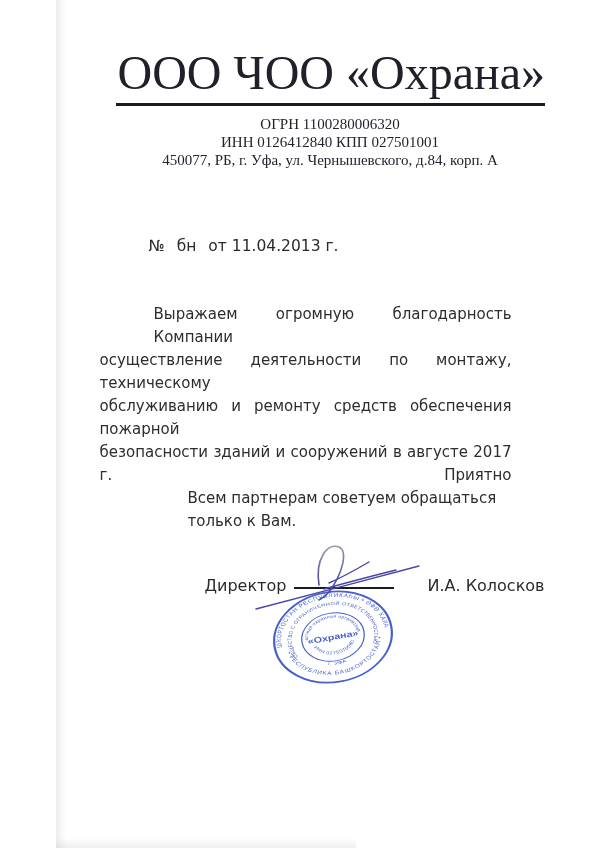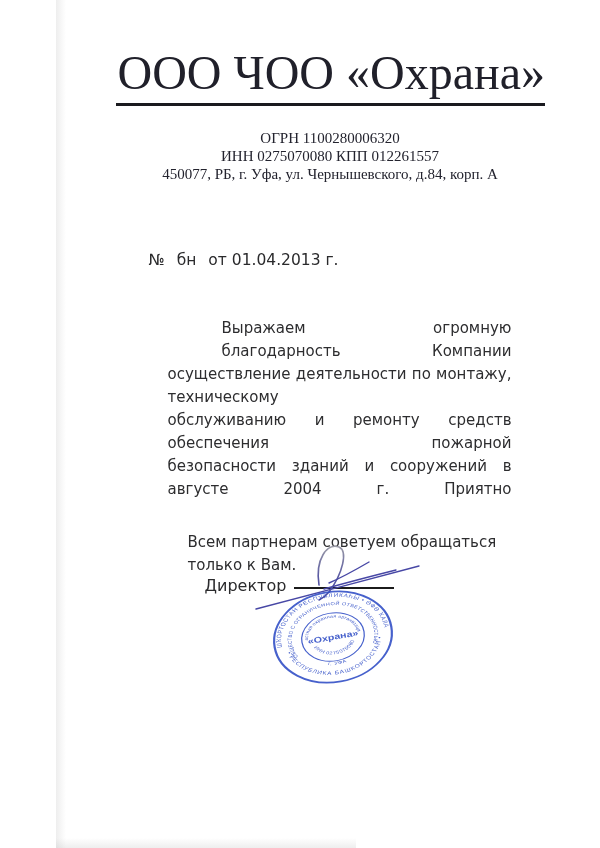--- a/index.html
+++ b/index.html
@@ -30,48 +30,48 @@
     margin-top:48px;
     font-family:"Liberation Serif","DejaVu Serif",serif;
     font-size:48px;
     line-height:1.05;
     color:#20202a;
     border-bottom:3px solid #1a1a1f;
     padding:0 2px 5px 2px;
     white-space:nowrap;
   }
   .head-lines{
-    margin-top:23px;
+    margin-top:9px;
     font-family:"Liberation Serif","DejaVu Serif",serif;
     font-size:15px;
     line-height:18px;
     color:#23232e;
   }
 
   .ref-line{
     margin:68px 0 0 93px;
     font-size:15.5px;
     color:#2a2a2c;
   }
   .ref-line .gap{ display:inline-block; width:12px; }
 
   .body-text{
     margin-top:48px;
-    padding-left:112px;
+    padding-left:44px;
     padding-right:33px;
     font-size:15px;
     line-height:23px;
     color:#2d2d2f;
   }
   .jline{ text-align:justify; text-align-last:justify; }
   .jline.first{ padding-left:54px; }
   .jline.last{ text-align-last:left; }
 
   .closing-text{
-    margin-top:30px;
+    margin-top:0;
     padding-left:132px;
     font-size:15px;
     line-height:23px;
     color:#2d2d2f;
   }
 
   .sig-role{ position:absolute; left:137px; top:576px; font-size:16px; color:#2b2b2d;margin-left:12px; }
   .sig-name{ position:absolute; left:372px; top:576px; font-size:16px; color:#2b2b2d; }
   .sig-line{ position:absolute; left:238px; top:587px; width:100px; height:0; border-top:2px solid #1b1b1b; }
 
@@ -85,40 +85,41 @@
 </style>
 </head>
 <body>
 
 <div class="page">
 
   <div class="letterhead">
     <div class="company-title">ООО ЧОО «Охрана»</div>
     <div class="head-lines">
       <div>ОГРН 1100280006320</div>
-      <div>ИНН 0275070080 КПП 012261557</div>
+      <div>ИНН 0126412840 КПП 027501001</div>
       <div>450077, РБ, г. Уфа, ул. Чернышевского, д.84, корп. А</div>
     </div>
   </div>
 
   <div class="ref-line">
-    <span>№</span><span class="gap"></span><span>бн</span><span class="gap"></span><span>от 01.04.2013 г.</span>
+    <span>№</span><span class="gap"></span><span>бн</span><span class="gap"></span><span>от 11.04.2013 г.</span>
   </div>
 
   <div class="body-text">
     <div class="jline first">Выражаем огромную благодарность Компании</div>
     <div class="jline">осуществление деятельности по монтажу, техническому</div>
     <div class="jline">обслуживанию и ремонту средств обеспечения пожарной</div>
-    <div class="jline">безопасности зданий и сооружений в августе 2004 г. Приятно</div>
+    <div class="jline">безопасности зданий и сооружений в августе 2017 г. Приятно</div>
   </div>
 
   <div class="closing-text">Всем партнерам советуем обращаться только к Вам.</div>
 
   <div class="sig-role">Директор</div>
   <div class="sig-line"></div>
+  <div class="sig-name">И.А. Колосков</div>
 
   <svg class="sig-strokes" width="175" height="82" viewBox="0 0 175 82" fill="none" xmlns="http://www.w3.org/2000/svg">
     <defs>
       <linearGradient id="penfade" x1="0" y1="0" x2="0" y2="1">
         <stop offset="0" stop-color="#9a9aa6"></stop>
         <stop offset="0.55" stop-color="#5a5aa2"></stop>
         <stop offset="1" stop-color="#4747a5"></stop>
       </linearGradient>
     </defs>
     <path d="M 5,74 C 50,62 120,44 168,31" stroke="#4747a5" stroke-width="1.4" stroke-linecap="round"></path>

